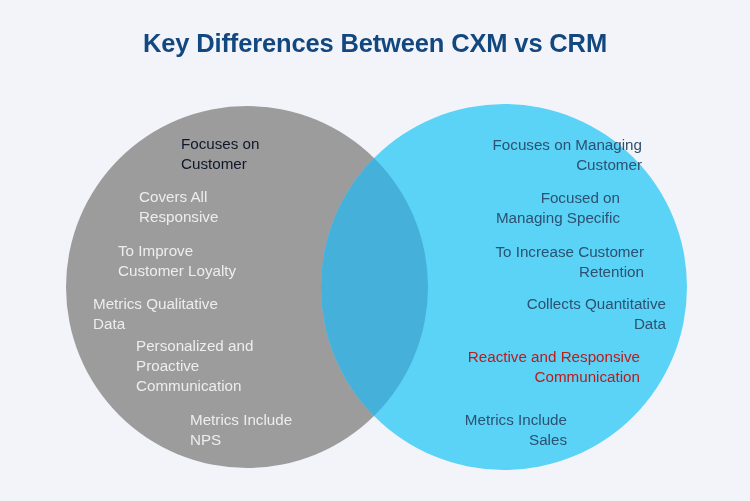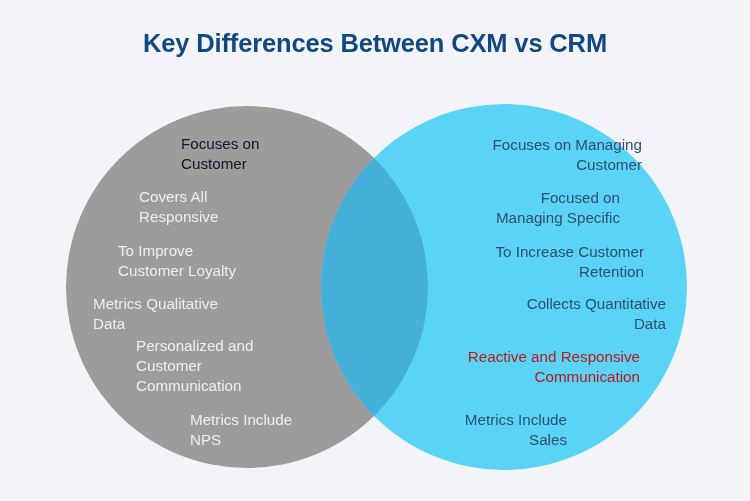--- a/index.html
+++ b/index.html
@@ -91,21 +91,21 @@
     <div class="circle-text-layer" id="left-items">
         <div class="venn-item left-item" style="left: 163px; top: 134px; color: #0f172a; margin-left: 18px;">Focuses on
 Customer</div>
         <div class="venn-item left-item" style="left: 139px; top: 187px; color: rgb(237, 237, 237);">Covers All
 Responsive</div>
         <div class="venn-item left-item" style="left: 118px; top: 241px; color: rgb(237, 237, 237);">To Improve
 Customer Loyalty</div>
         <div class="venn-item left-item" style="left: 93px; top: 294px; color: rgb(237, 237, 237);">Metrics Qualitative
 Data</div>
         <div class="venn-item left-item" style="left: 136px; top: 336px; color: rgb(237, 237, 237);">Personalized and
-Customer
+Proactive
 Communication</div>
         <div class="venn-item left-item" style="left: 190px; top: 410px; color: rgb(237, 237, 237);">Metrics Include
 NPS</div>
       </div>
 
     <div class="circle-text-layer" id="right-items">
         <div class="venn-item right-item" style="right: 108px; top: 135px; color: rgb(45, 81, 112);">Focuses on Managing
 Customer</div>
         <div class="venn-item right-item" style="right: 106px; top: 242px; color: rgb(45, 81, 112);">To Increase Customer
 Retention</div>

